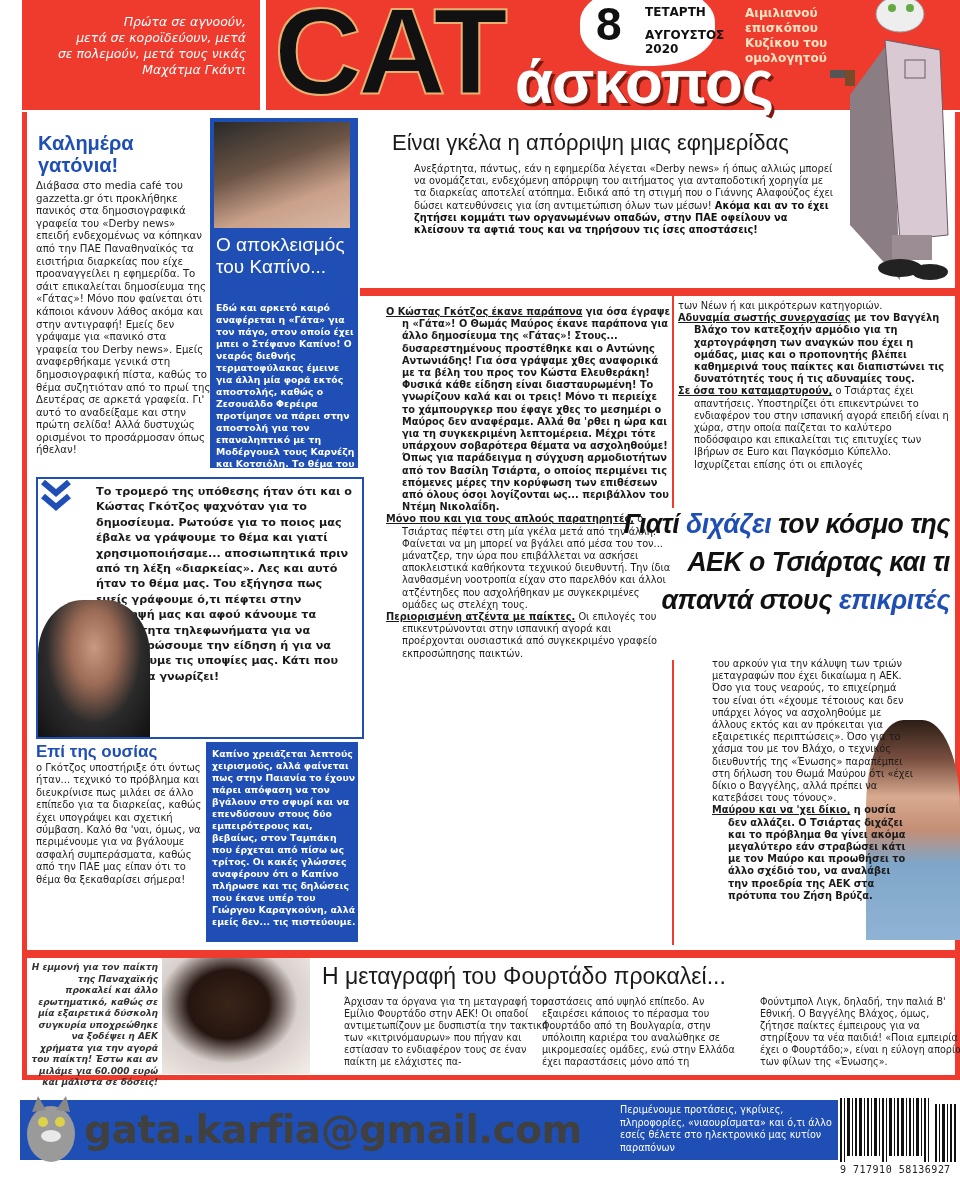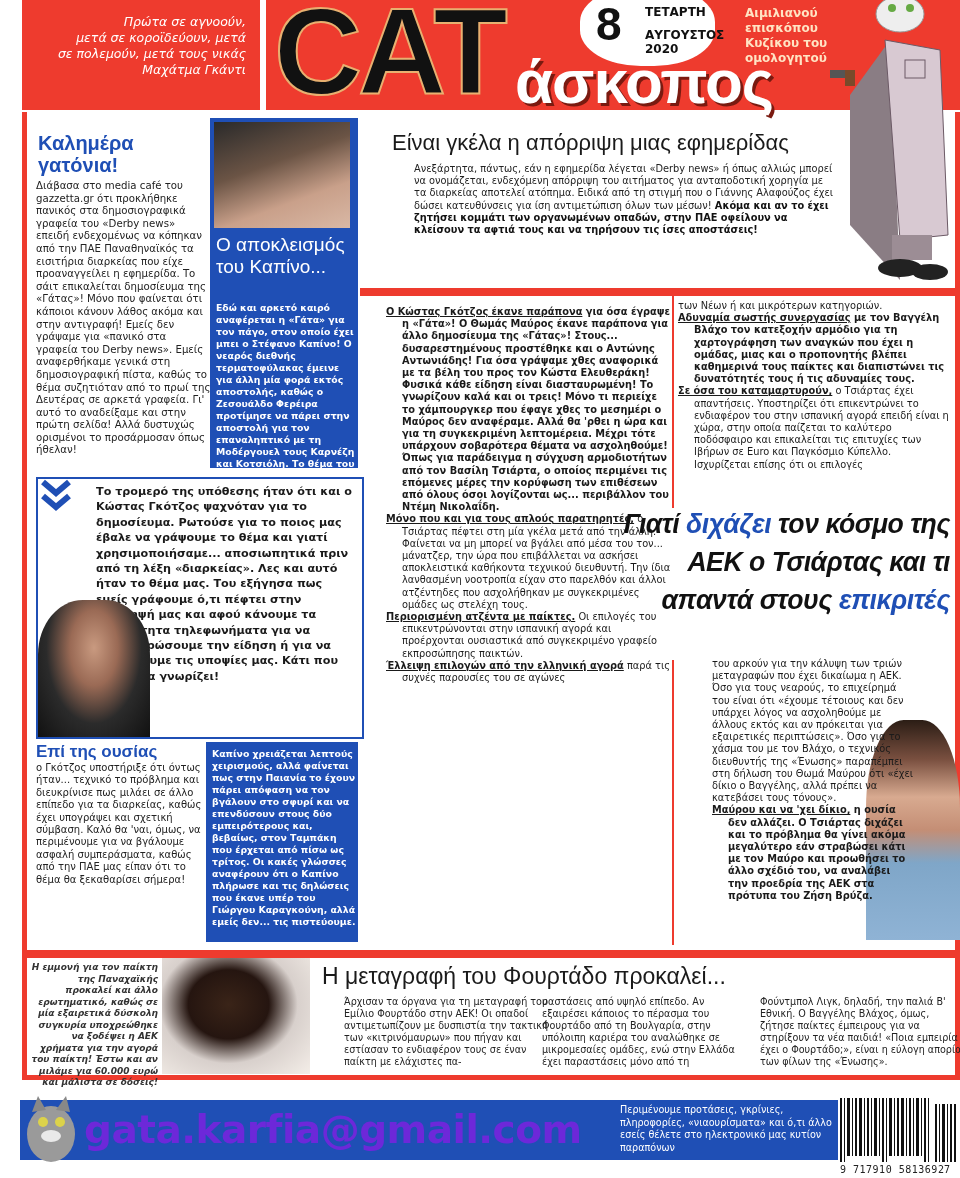--- a/index.html
+++ b/index.html
@@ -63,21 +63,21 @@
 #foudado-side{left:30px;top:962px;width:128px;font-size:9px;line-height:11.5px;font-style:italic;font-weight:bold;color:#333;text-align:right}
 #foudado-photo{left:162px;top:958px;width:148px;height:116px;background:radial-gradient(ellipse at 45% 40%,#3a2418 0%,#251510 35%,#d8d0cc 60%,#f4eee8 100%)}
 #foudado-title{left:322px;top:962px;width:620px;font-size:23px;line-height:28px;font-family:"Liberation Sans",sans-serif;color:#1a1a1a}
 .fcol{top:996px;width:205px;font-size:9.6px;line-height:12px;color:#222}
 #fcol1{left:344px}
 #fcol2{left:542px}
 #fcol3{left:760px}
 
 #email-bar{left:20px;top:1100px;width:584px;height:60px;background:#1f4fb5}
 #email-cat{left:22px;top:1094px;width:58px;height:72px}
-#email{left:84px;top:1100px;font-family:"DejaVu Sans",sans-serif;font-weight:bold;font-size:39px;line-height:60px;color:#6d28d9;letter-spacing:-0.5px}
+#email{left:84px;top:1100px;font-family:"DejaVu Sans",sans-serif;font-weight:bold;font-size:39px;line-height:60px;color:#404040;letter-spacing:-0.5px}
 #footer-note-bg{left:604px;top:1100px;width:234px;height:60px;background:#1f4fb5}
 #footer-note{left:620px;top:1104px;width:216px;color:#fff;font-size:9.6px;line-height:12.6px}
 #barcode{left:840px;top:1098px;width:90px;height:64px}
 #barcode2{left:935px;top:1098px;width:22px;height:64px}
 #barcode-num{left:840px;top:1164px;font-size:10px;font-family:"DejaVu Sans Mono",monospace;color:#222;letter-spacing:0.5px}
 #barcode-num2{left:938px;top:1164px;font-size:10px;font-family:"DejaVu Sans Mono",monospace;color:#222}
 </style>
 </head>
 <body>
 
@@ -144,21 +144,20 @@
 <div class="abs" id="gkela-body">
   <span>Ανεξάρτητα, πάντως, εάν η εφημερίδα λέγεται «Derby news» ή όπως αλλιώς μπορεί να ονομάζεται, ενδεχόμενη απόρριψη του αιτήματος για ανταποδοτική χορηγία με τα διαρκείας αποτελεί ατόπημα. Ειδικά από τη στιγμή που ο Γιάννης Αλαφούζος έχει δώσει κατευθύνσεις για ίση αντιμετώπιση όλων των μέσων!</span>
   <b>Ακόμα και αν το έχει ζητήσει κομμάτι των οργανωμένων οπαδών, στην ΠΑΕ οφείλουν να κλείσουν τα αφτιά τους και να τηρήσουν τις ίσες αποστάσεις!</b>
 </div>
 <div class="abs" id="divider-red"></div>
 
 <div class="abs" id="mid-col">
   <p class="ind b"><span class="u">Ο Κώστας Γκότζος έκανε παράπονα</span><span> για όσα έγραψε η «Γάτα»! Ο Θωμάς Μαύρος έκανε παράπονα για άλλο δημοσίευμα της «Γάτας»! Στους... δυσαρεστημένους προστέθηκε και ο Αντώνης Αντωνιάδης! Για όσα γράψαμε χθες αναφορικά με τα βέλη του προς τον Κώστα Ελευθεράκη! Φυσικά κάθε είδηση είναι διασταυρωμένη! Το γνωρίζουν καλά και οι τρεις! Μόνο τι περιείχε το χάμπουργκερ που έφαγε χθες το μεσημέρι ο Μαύρος δεν αναφέραμε. Αλλά θα 'ρθει η ώρα και για τη συγκεκριμένη λεπτομέρεια. Μέχρι τότε υπάρχουν σοβαρότερα θέματα να ασχοληθούμε! Όπως για παράδειγμα η σύγχυση αρμοδιοτήτων από τον Βασίλη Τσιάρτα, ο οποίος περιμένει τις επόμενες μέρες την κορύφωση των επιθέσεων από όλους όσοι λογίζονται ως... περιβάλλον του Ντέμη Νικολαΐδη.</span></p>
   <p class="ind"><span class="u">Μόνο που και για τους απλούς παρατηρητές,</span><span> ο Τσιάρτας πέφτει στη μία γκέλα μετά από την άλλη. Φαίνεται να μη μπορεί να βγάλει από μέσα του τον... μάνατζερ, την ώρα που επιβάλλεται να ασκήσει αποκλειστικά καθήκοντα τεχνικού διευθυντή. Την ίδια λανθασμένη νοοτροπία είχαν στο παρελθόν και άλλοι ατζέντηδες που ασχολήθηκαν με συγκεκριμένες ομάδες ως στελέχη τους.</span></p>
   <p class="ind"><span class="u">Περιορισμένη ατζέντα με παίκτες.</span><span> Οι επιλογές του επικεντρώνονται στην ισπανική αγορά και προέρχονται ουσιαστικά από συγκεκριμένο γραφείο εκπροσώπησης παικτών.</span></p>
-  <p class="ind"><span class="u">Έλλειψη επιλογών από την ελληνική αγορά</span><span> παρά τις συχνές παρουσίες του σε αγώνες</span></p>
 </div>
 
 <div class="abs" id="right-rule"></div>
 <div class="abs" id="right-col">
   <p class="ind"><span>των Νέων ή και μικρότερων κατηγοριών.</span></p>
   <p class="ind b"><span class="u">Αδυναμία σωστής συνεργασίας</span><span> με τον Βαγγέλη Βλάχο τον κατεξοχήν αρμόδιο για τη χαρτογράφηση των αναγκών που έχει η ομάδας, μιας και ο προπονητής βλέπει καθημερινά τους παίκτες και διαπιστώνει τις δυνατότητές τους ή τις αδυναμίες τους.</span></p>
   <p class="ind"><span class="u">Σε όσα του καταμαρτυρούν,</span><span> ο Τσιάρτας έχει απαντήσεις. Υποστηρίζει ότι επικεντρώνει το ενδιαφέρον του στην ισπανική αγορά επειδή είναι η χώρα, στην οποία παίζεται το καλύτερο ποδόσφαιρο και επικαλείται τις επιτυχίες των Ιβήρων σε Euro και Παγκόσμιο Κύπελλο. Ισχυρίζεται επίσης ότι οι επιλογές</span></p>
 </div>
 
 <div class="abs" id="headline"><span>Γιατί </span><span class="hl-blue">διχάζει</span><span> τον κόσμο της ΑΕΚ ο Τσιάρτας και τι απαντά στους </span><span class="hl-blue">επικριτές</span></div>

